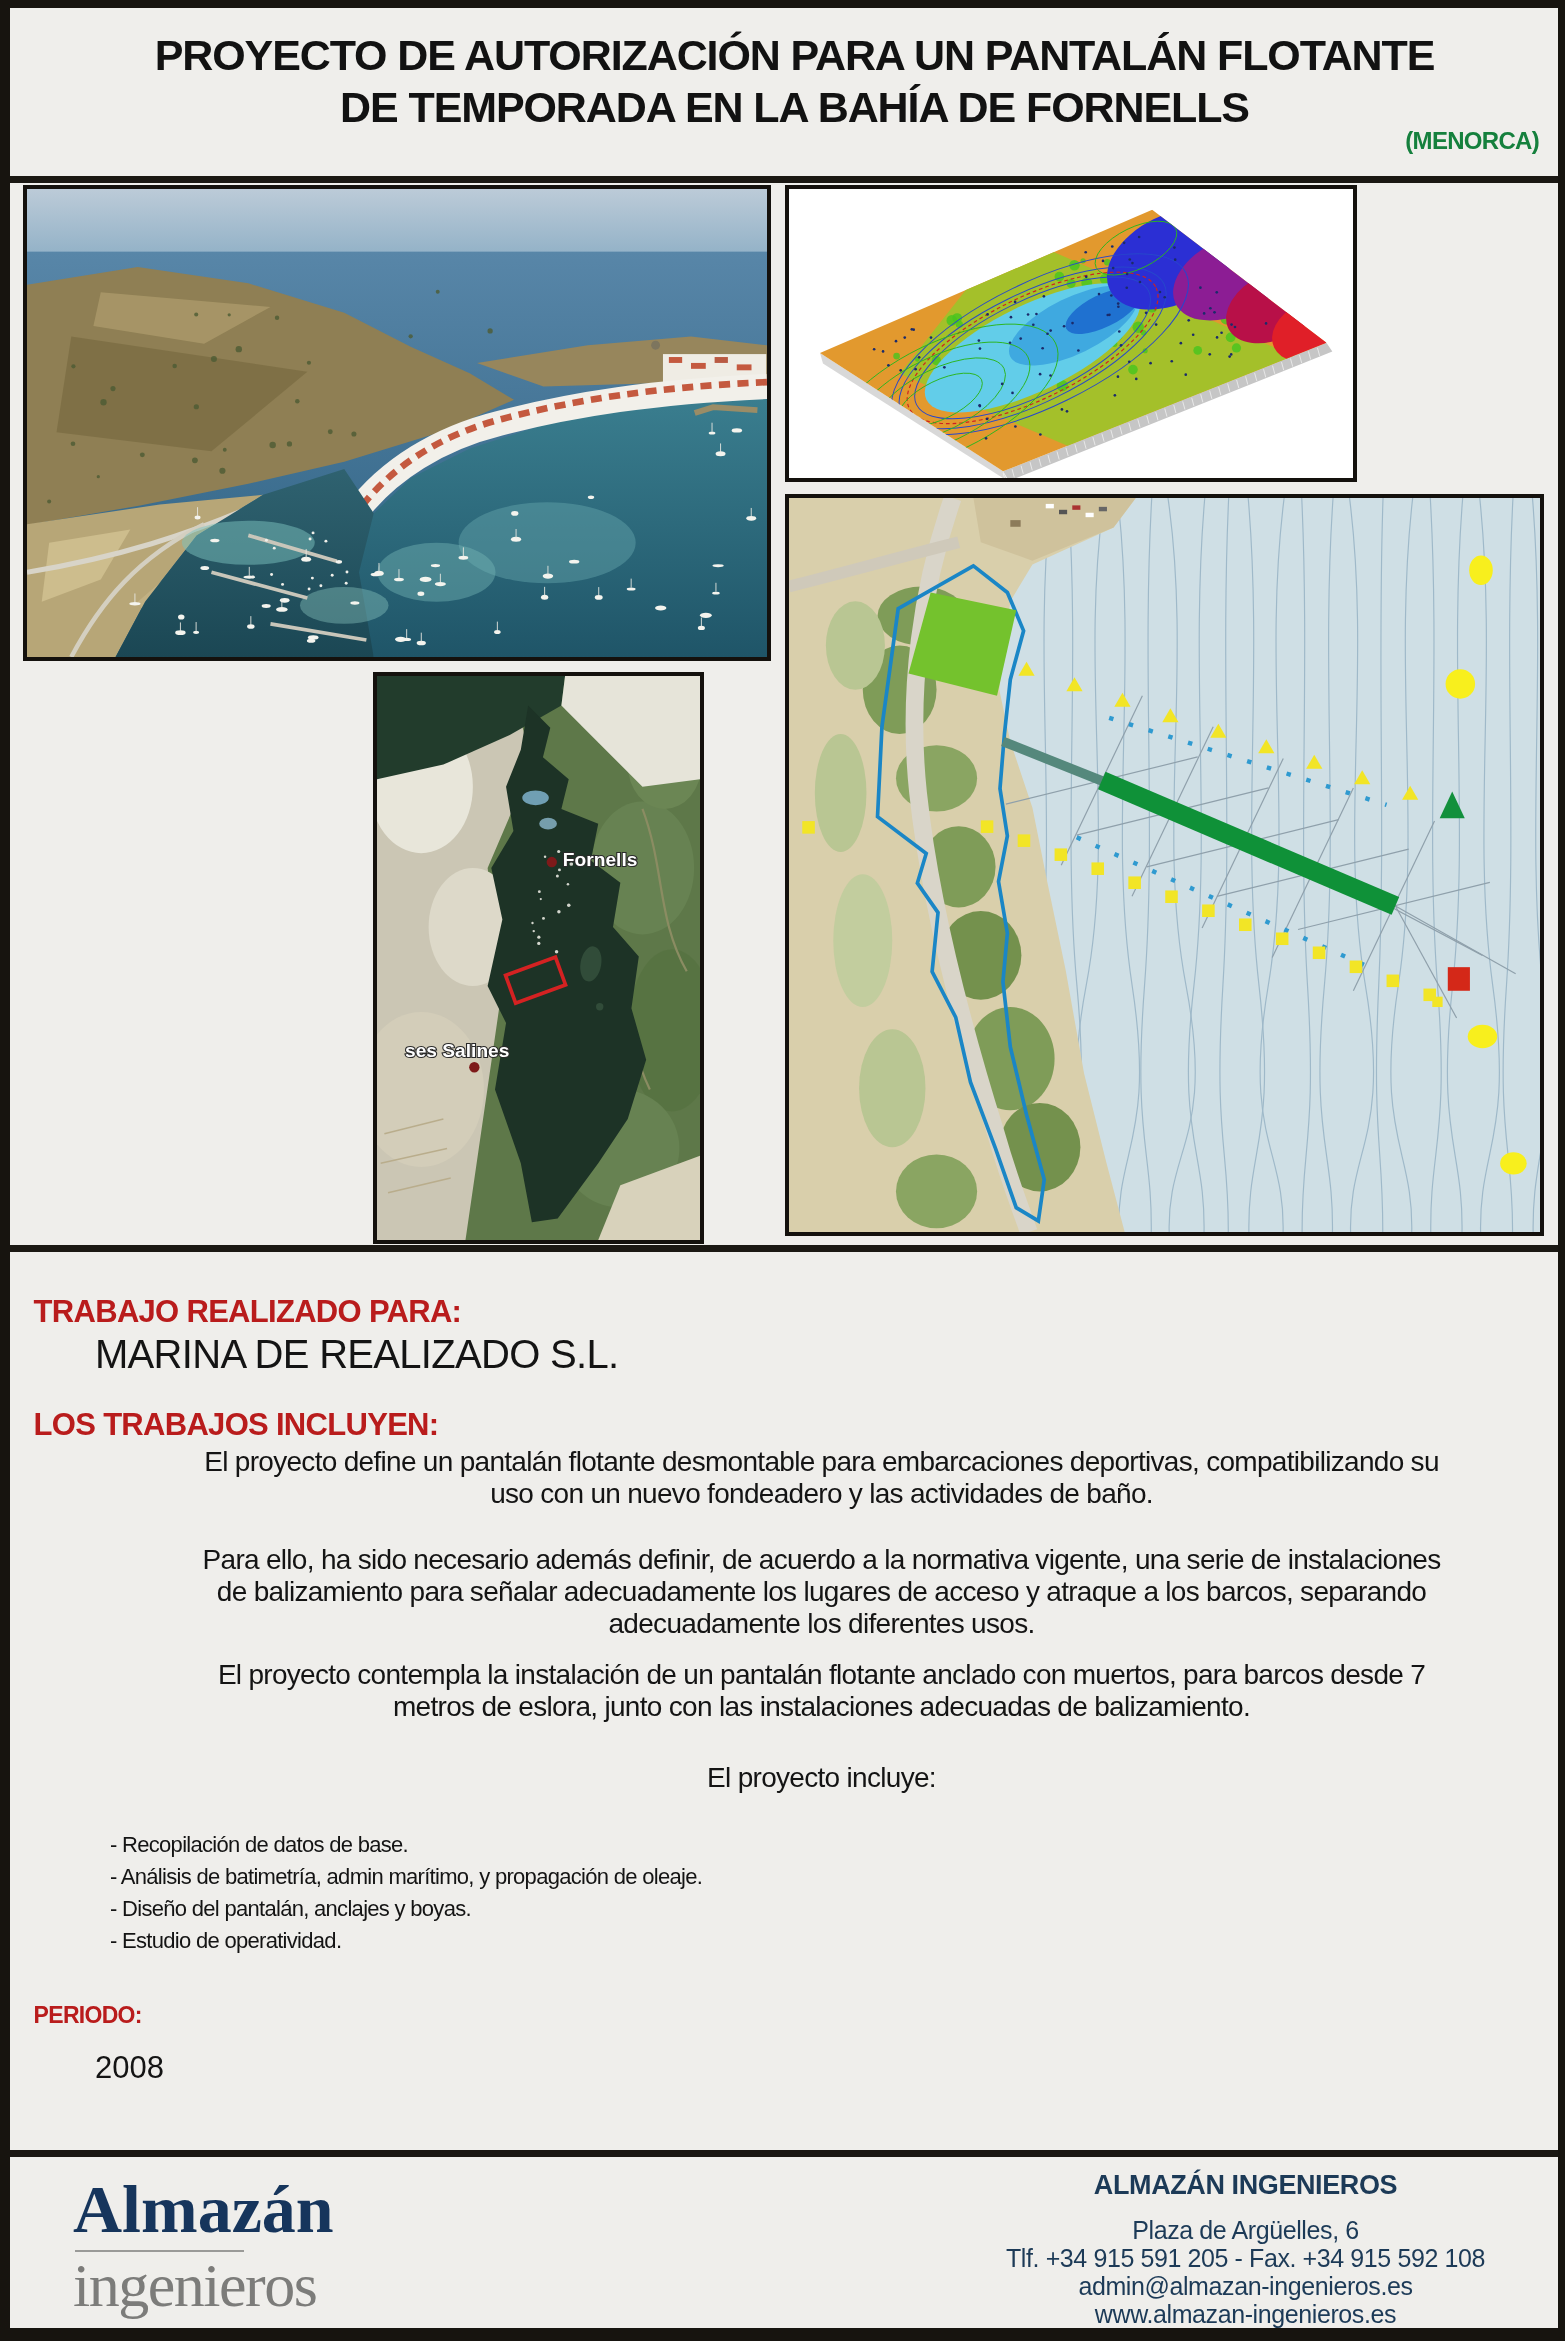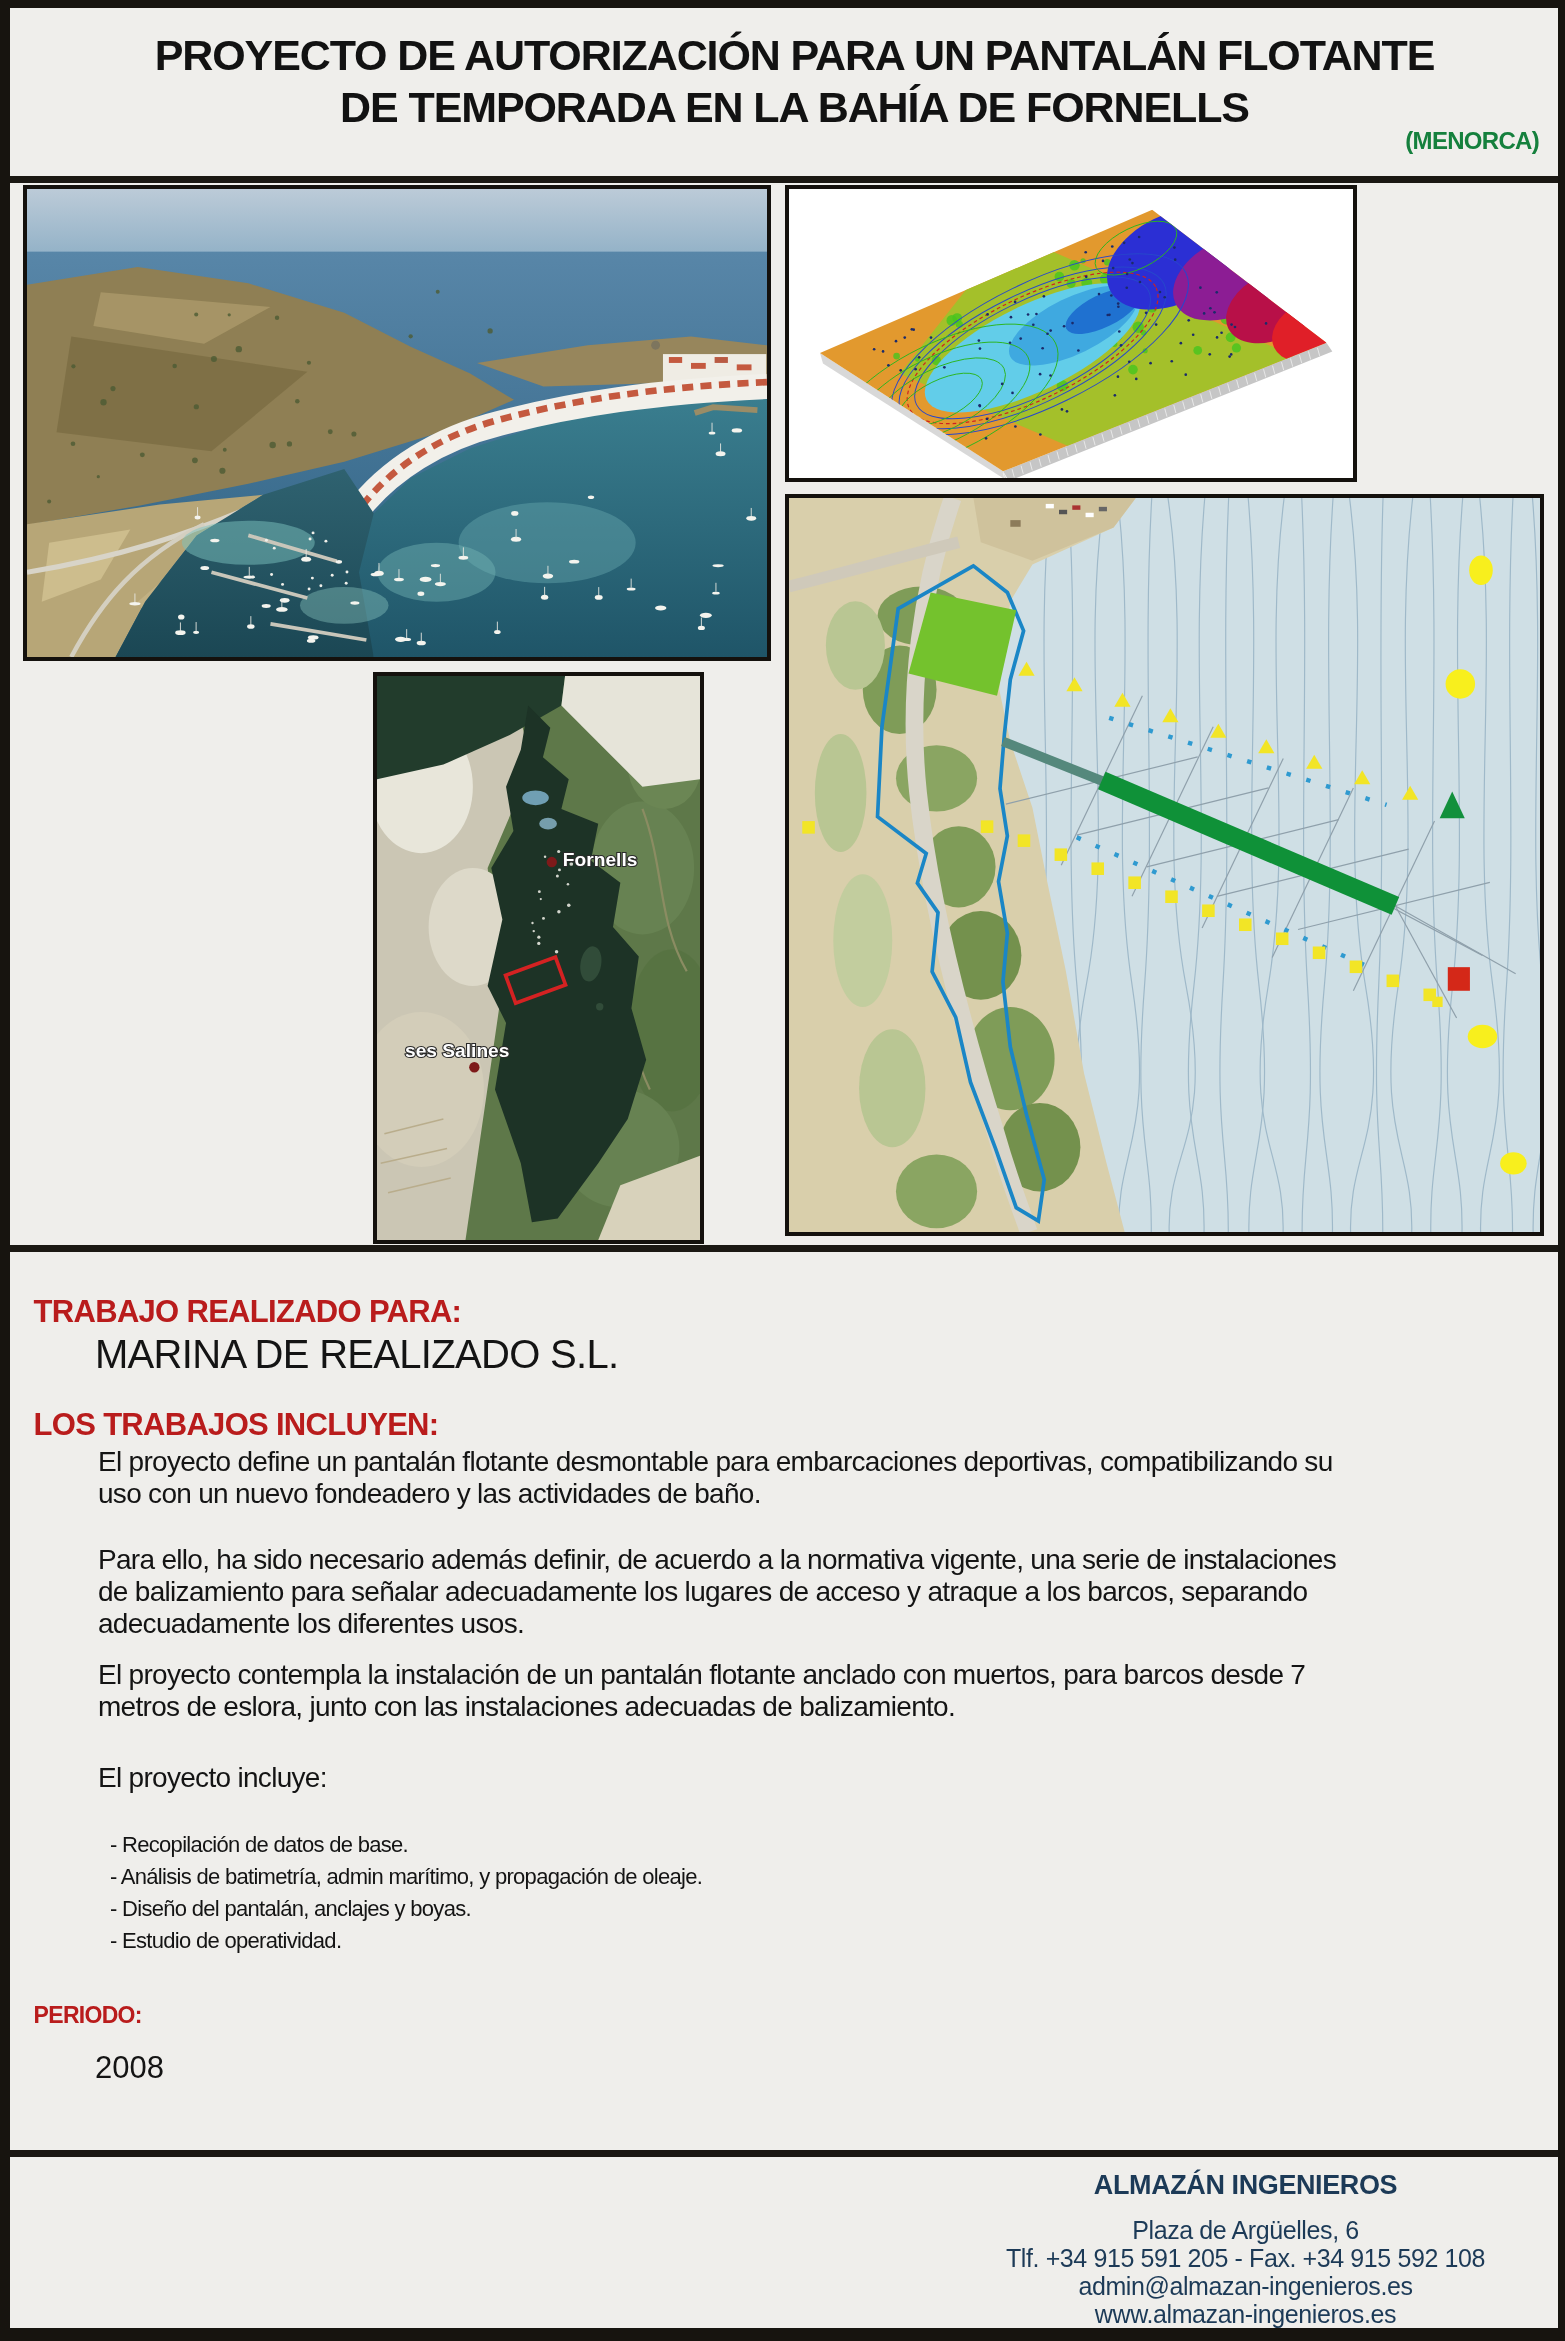--- a/index.html
+++ b/index.html
@@ -7,21 +7,21 @@
         border-style:solid;border-color:#17140f;border-width:8.8px 8.8px 14.7px 10.3px;
         box-sizing:border-box;font-family:"Liberation Sans",sans-serif;overflow:hidden;}
   .rule{position:absolute;left:0;right:0;height:6.6px;background:#1b1813;}
   .title-block{position:absolute;left:0;right:0;top:20.6px;text-align:center;
         font-weight:bold;font-size:43px;line-height:52px;color:#121212;letter-spacing:-1.1px;padding-left:21px;}
   .subtitle{position:absolute;right:19px;top:119px;font-weight:bold;font-size:24px;color:#15803d;letter-spacing:-0.7px;}
   .fig{position:absolute;border:4.4px solid #14110d;box-sizing:border-box;background:#fff;}
   .fig svg{display:block;width:100%;height:100%;}
   .h-navy{position:absolute;font-weight:bold;font-size:31px;color:#b91c1c;letter-spacing:-0.7px;}
   .client-name{position:absolute;font-size:40px;color:#141414;letter-spacing:-0.7px;}
-  .para{position:absolute;font-size:28px;line-height:32px;color:#141414;letter-spacing:-0.7px;width:1447px;}
+  .para{position:absolute;font-size:28px;line-height:32px;color:#141414;letter-spacing:-0.7px;width:1447px;text-align:center;}
   .list{position:absolute;font-size:22px;line-height:32px;color:#141414;letter-spacing:-0.7px;margin-top:8px;}
   .period-value{position:absolute;font-size:31px;color:#141414;}
   .logo{position:absolute;left:63px;top:2167px;}
   .logo-top{font-family:"Liberation Serif",serif;font-weight:bold;font-size:68px;line-height:68px;color:#16355c;}
   .logo-rule{width:169px;border:none;border-top:2.2px solid #9a9a98;margin:7.4px 0 1.5px 1.5px;}
   .logo-bottom{font-family:"Liberation Serif",serif;font-size:62px;line-height:62px;color:#7c7c7a;letter-spacing:-1.5px;}
   .contact{position:absolute;left:860px;top:2162px;width:751px;text-align:center;color:#1c3a57;}
   .contact .company{font-weight:bold;font-size:27px;margin-bottom:14.7px;letter-spacing:-0.4px;}
   .contact .line{font-size:25px;line-height:28px;letter-spacing:-0.4px;}
 </style>
@@ -630,20 +630,25 @@
     <div>- Análisis de batimetría, admin marítimo, y propagación de oleaje.</div>
     <div>- Diseño del pantalán, anclajes y boyas.</div>
     <div>- Estudio de operatividad.</div>
   </div>
 
   <div class="h-navy" style="left:23.6px;top:1994px;font-size:23px">PERIODO:</div>
   <div class="period-value" style="left:85px;top:2042px">2008</div>
 
   <div class="rule" style="top:2142px"></div>
 
+  <div class="logo">
+    <div class="logo-top">Almazán</div>
+    <hr class="logo-rule">
+    <div class="logo-bottom">ingenieros</div>
+  </div>
 
   <div class="contact">
     <div class="company">ALMAZÁN INGENIEROS</div>
     <div class="line">Plaza de Argüelles, 6</div>
     <div class="line">Tlf. +34 915 591 205 - Fax. +34 915 592 108</div>
     <div class="line">admin@almazan-ingenieros.es</div>
     <div class="line">www.almazan-ingenieros.es</div>
   </div>
 
 </div>

